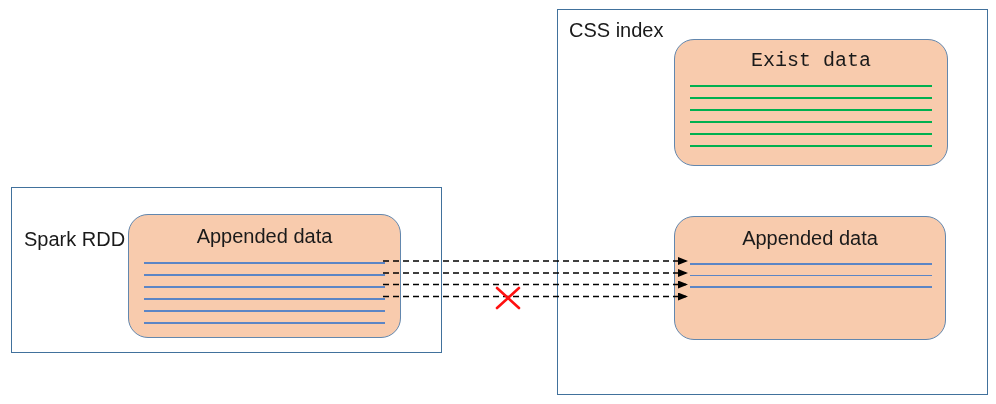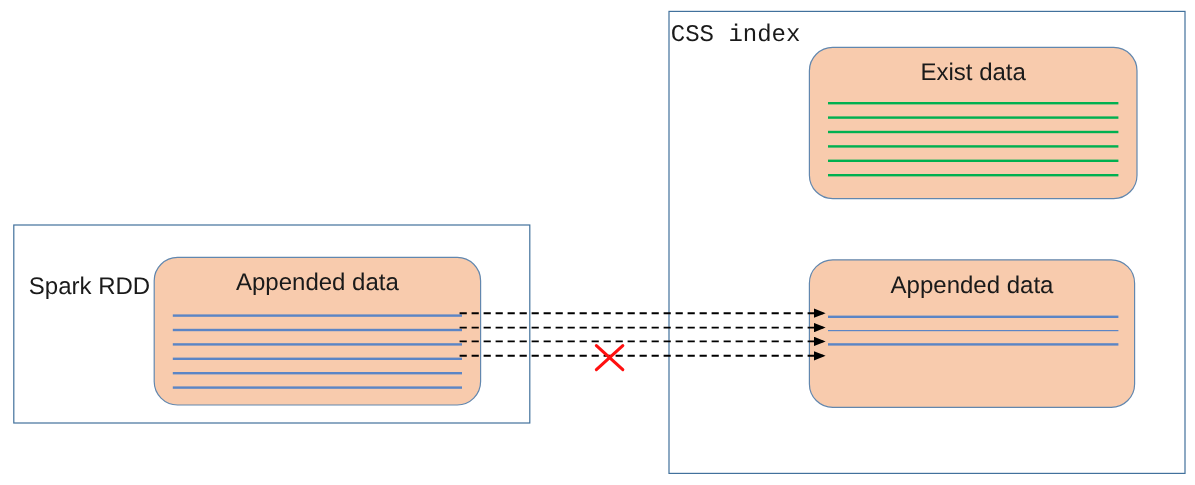--- a/index.html
+++ b/index.html
@@ -56,23 +56,23 @@
     height: 1.5px;
   }
   
   #spark-container   { left: 11px;  top: 187px; width: 431px; height: 166px; }
   #spark-label       { left: 12px;  top: 8px; margin-top: 32px; }
   #spark-box         { left: 116px; top: 26px;  width: 273px; height: 124px; }
   #spark-box-title   { top: 10px; }
   #spark-lines       { left: 15px;  top: 47px;  width: 241px; height: 65px; }
 
   #css-container     { left: 557px; top: 9px;   width: 431px; height: 386px; }
-  #css-label         { left: 1px;  top: 9px; font-family: Liberation Mono, monospace; }
+  #css-label         { left: 11px;  top: 9px; }
   #exist-box         { left: 116px; top: 29px;  width: 274px; height: 127px; }
-  #exist-box-title   { top: 10px; }
+  #exist-box-title   { top: 10px; font-family: Liberation Mono, monospace; }
   #exist-lines       { left: 15px;  top: 45px;  width: 242px; height: 65px; }
   #css-appended-box  { left: 116px; top: 206px; width: 272px; height: 124px; }
   #css-appended-title{ top: 10px; }
   #css-appended-lines{ left: 15px;  top: 46px;  width: 242px; height: 30px; }
 
   #arrows-layer {
     position: absolute;
     left: 0; top: 0;
     width: 996px; height: 404px;
     pointer-events: none;

